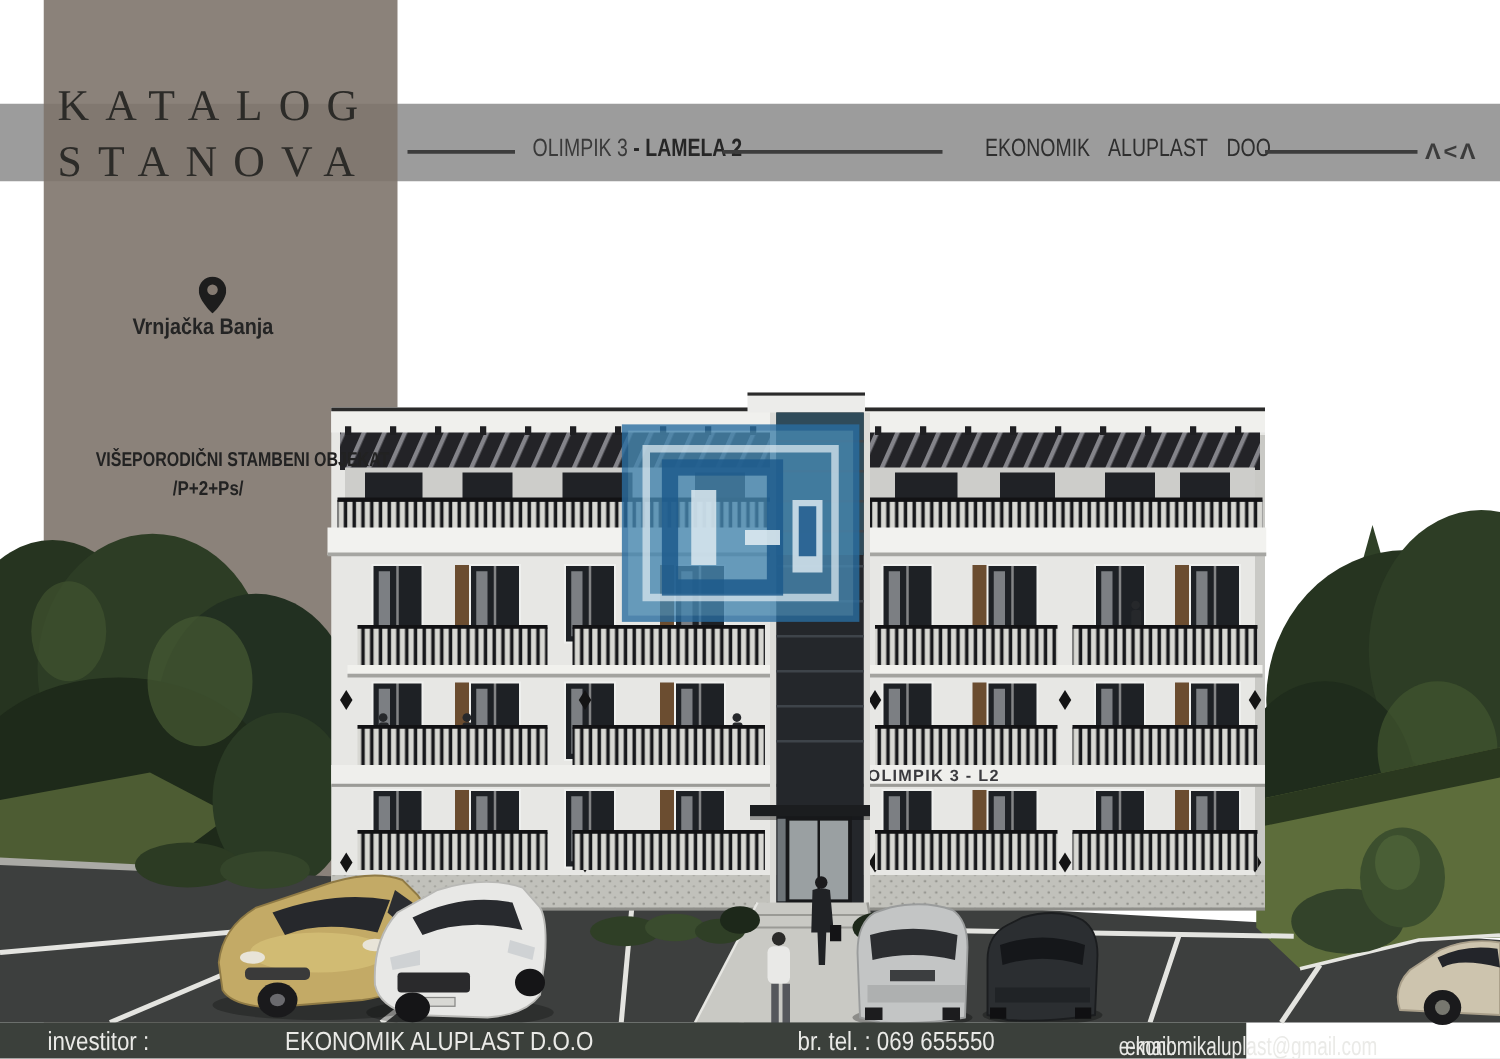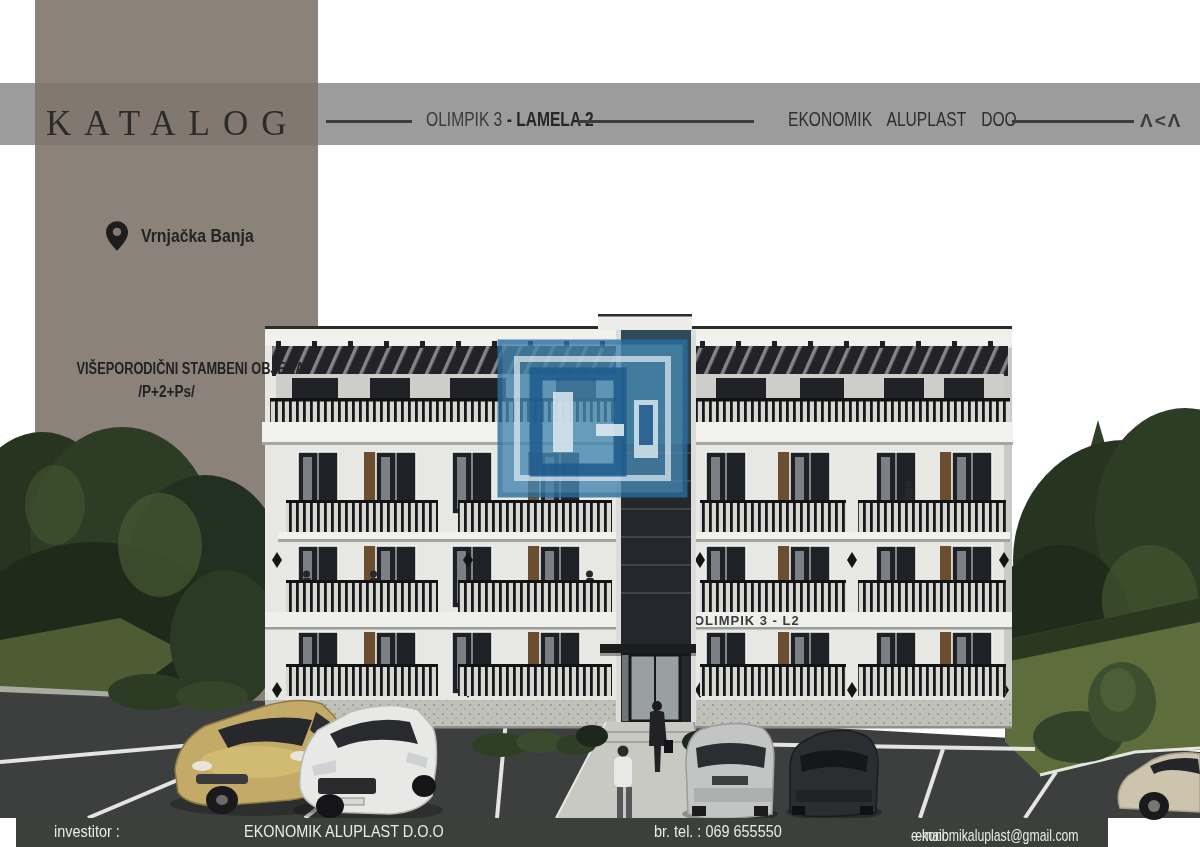--- a/index.html
+++ b/index.html
@@ -8,39 +8,39 @@
   
   .band{position:absolute;left:0;top:83px;width:1200px;height:62px;background:#9c9c9c;z-index:1;}
   
   .brown-col{position:absolute;left:35px;top:0;width:283px;height:818px;
              background:rgba(126,116,108,0.9);z-index:2;}
   
   .scene{position:absolute;left:0;top:0;width:1200px;height:847px;z-index:3;}
   
   .title-block{position:absolute;left:46px;top:62px;z-index:4;color:#2c2b28;
                font-family:"Liberation Serif", serif;font-size:35px;letter-spacing:13px;
-               line-height:45px;white-space:nowrap;font-weight:500;margin-top:39px;}
+               line-height:45px;white-space:nowrap;font-weight:500;}
   
   .h-line{position:absolute;top:120px;height:3px;background:#3d3d3d;z-index:4;}
   .h-text{position:absolute;top:108px;z-index:4;white-space:nowrap;color:#3a3a3a;
           font-size:20px;transform:scaleX(0.78);transform-origin:left center;}
   .h-text b{color:#262626;}
   .h-company{word-spacing:14px;color:#2e2e2e;font-weight:500;}
   .h-mark{position:absolute;top:111px;left:1140px;z-index:4;font-size:18px;font-weight:bold;
           color:#3c3c3c;letter-spacing:2px;transform:scaleX(1.05);transform-origin:left;}
   
-  .location{position:absolute;left:106px;top:221px;z-index:4;display:flex;align-items:center;gap:13px;}
+  .location{position:absolute;left:106px;top:221px;z-index:4;display:flex;align-items:center;flex-direction:column;}
   .loc-label{font-size:18px;font-weight:bold;color:#242424;transform:scaleX(0.88);transform-origin:left;white-space:nowrap;}
   
   .building-type{position:absolute;left:54px;top:360px;width:225px;text-align:center;z-index:4;color:#222;}
   .bt-1{font-size:16px;font-weight:bold;transform:scaleX(0.8);transform-origin:center;white-space:nowrap;}
   .bt-2{font-size:16px;font-weight:bold;margin-top:5px;transform:scaleX(0.85);transform-origin:center;}
   
-  .footer{position:absolute;left:16px;top:818px;width:1092px;height:29px;background:#3b403b;z-index:5;
-          color:#eaeae7;font-size:17px;}
+  .footer{position:absolute;left:0;top:818px;width:997px;height:29px;background:#3b403b;z-index:5;
+          color:#eaeae7;font-size:21px;}
   .footer span{position:absolute;top:4px;white-space:nowrap;transform:scaleX(0.85);transform-origin:left;}
 </style>
 </head>
 <body>
 
 <div class="page">
 
   <div class="band"></div>
   <div class="brown-col"></div>
 
@@ -380,20 +380,21 @@
       <rect x="536" y="374" width="84" height="96" fill="none" stroke="#1d5a8c" stroke-width="13" opacity="0.85"></rect>
       <rect x="553" y="392" width="20" height="60" fill="#dce9f0" opacity="0.85"></rect>
       <rect x="596" y="424" width="28" height="12" fill="#dce9f0" opacity="0.9"></rect>
       <rect x="634" y="400" width="24" height="58" fill="#d8e6ee" opacity="0.85"></rect>
       <rect x="639" y="405" width="14" height="40" fill="#1d5a8c" opacity="0.9"></rect>
     </g>
   </svg>
 
   <div class="title-block">
     <div>KATALOG</div>
+    <div>STANOVA</div>
   </div>
 
   <div class="h-line" style="left:326px;width:86px;"></div>
   <div class="h-text" style="left:426px;">
     <span>OLIMPIK 3</span>
     <b>-</b>
     <b>LAMELA 2</b>
   </div>
   <div class="h-line" style="left:578px;width:176px;"></div>
   <div class="h-text h-company" style="left:788px;">EKONOMIK ALUPLAST DOO</div>

